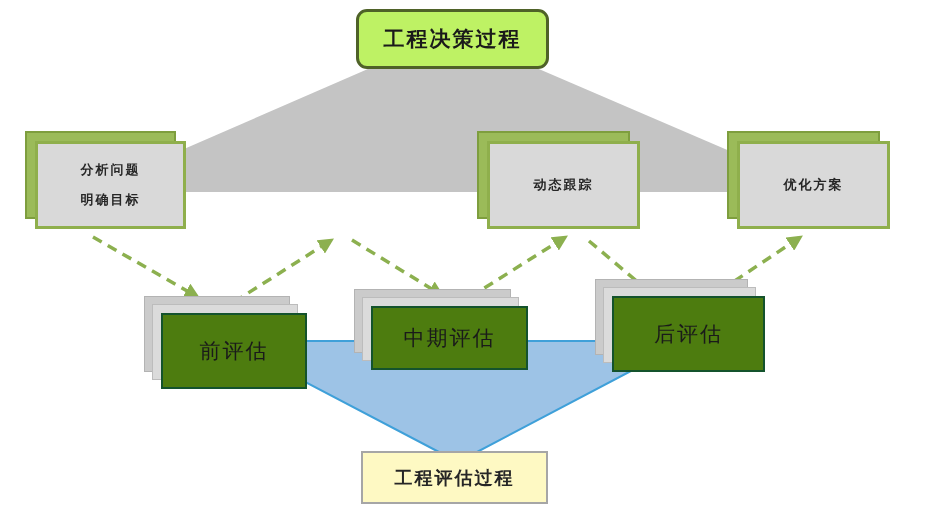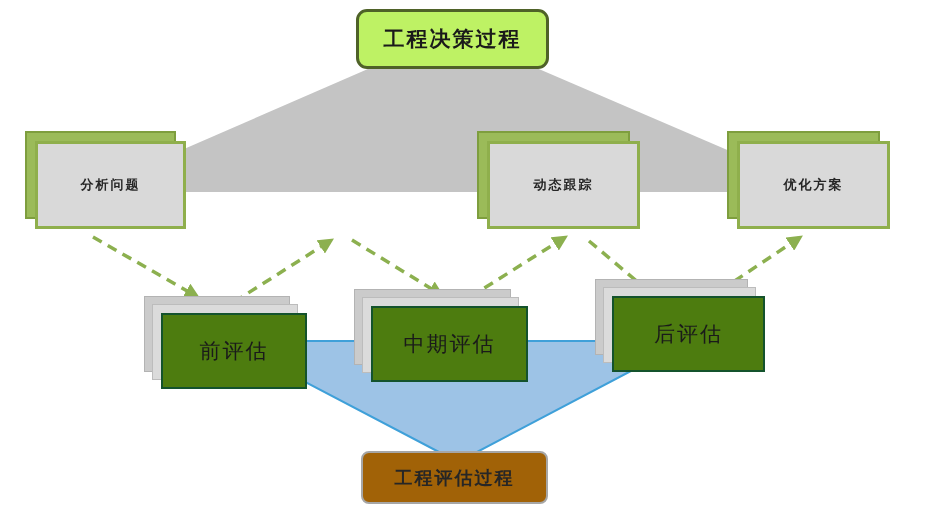--- a/index.html
+++ b/index.html
@@ -48,21 +48,21 @@
   .eval .front {
     position: absolute; left: 0; top: 0; width: 100%; height: 100%;
     background: #4d7c0f; border: 2px solid #14532d; box-sizing: border-box;
     display: flex; align-items: center; justify-content: center;
     font-size: 21px; font-weight: normal; color: #1a1a1a; letter-spacing: 2px;
   }
 
   
   .bottom-box {
     position: absolute; left: 361px; top: 451px; width: 187px; height: 53px;
-    background: #a16207; border: 2px solid #A6A6A6; border-radius: 8px;
+    background: #fef9c3; border: 2px solid #A6A6A6; border-radius: 0;
     box-sizing: border-box;
     display: flex; align-items: center; justify-content: center;
     font-size: 18px; font-weight: bold; color: #262626; letter-spacing: 2px;
   }
 </style>
 </head>
 <body>
 
 <div class="canvas">
 
@@ -88,20 +88,21 @@
   </svg>
 
   <div class="top-box">
     <span>工程决策过程</span>
   </div>
 
   <div class="step" style="left:35px; top:141px; width:151px; height:88px">
     <div class="back"></div>
     <div class="front">
       <span>分析问题</span>
+      <span>明确目标</span>
     </div>
   </div>
 
 
   <div class="step" style="left:487px; top:141px; width:153px; height:88px">
     <div class="back"></div>
     <div class="front">
       <span>动态跟踪</span>
     </div>
   </div>
@@ -114,21 +115,21 @@
   </div>
 
   <div class="eval" style="left:161px; top:313px; width:146px; height:76px">
     <div class="back2"></div>
     <div class="back1"></div>
     <div class="front">
       <span>前评估</span>
     </div>
   </div>
 
-  <div class="eval" style="left:371px; top:306px; width:157px; height:76px">
+  <div class="eval" style="left:371px; top:306px; width:157px; height:64px">
     <div class="back2"></div>
     <div class="back1"></div>
     <div class="front">
       <span>中期评估</span>
     </div>
   </div>
 
   <div class="eval" style="left:612px; top:296px; width:153px; height:76px">
     <div class="back2"></div>
     <div class="back1"></div>

